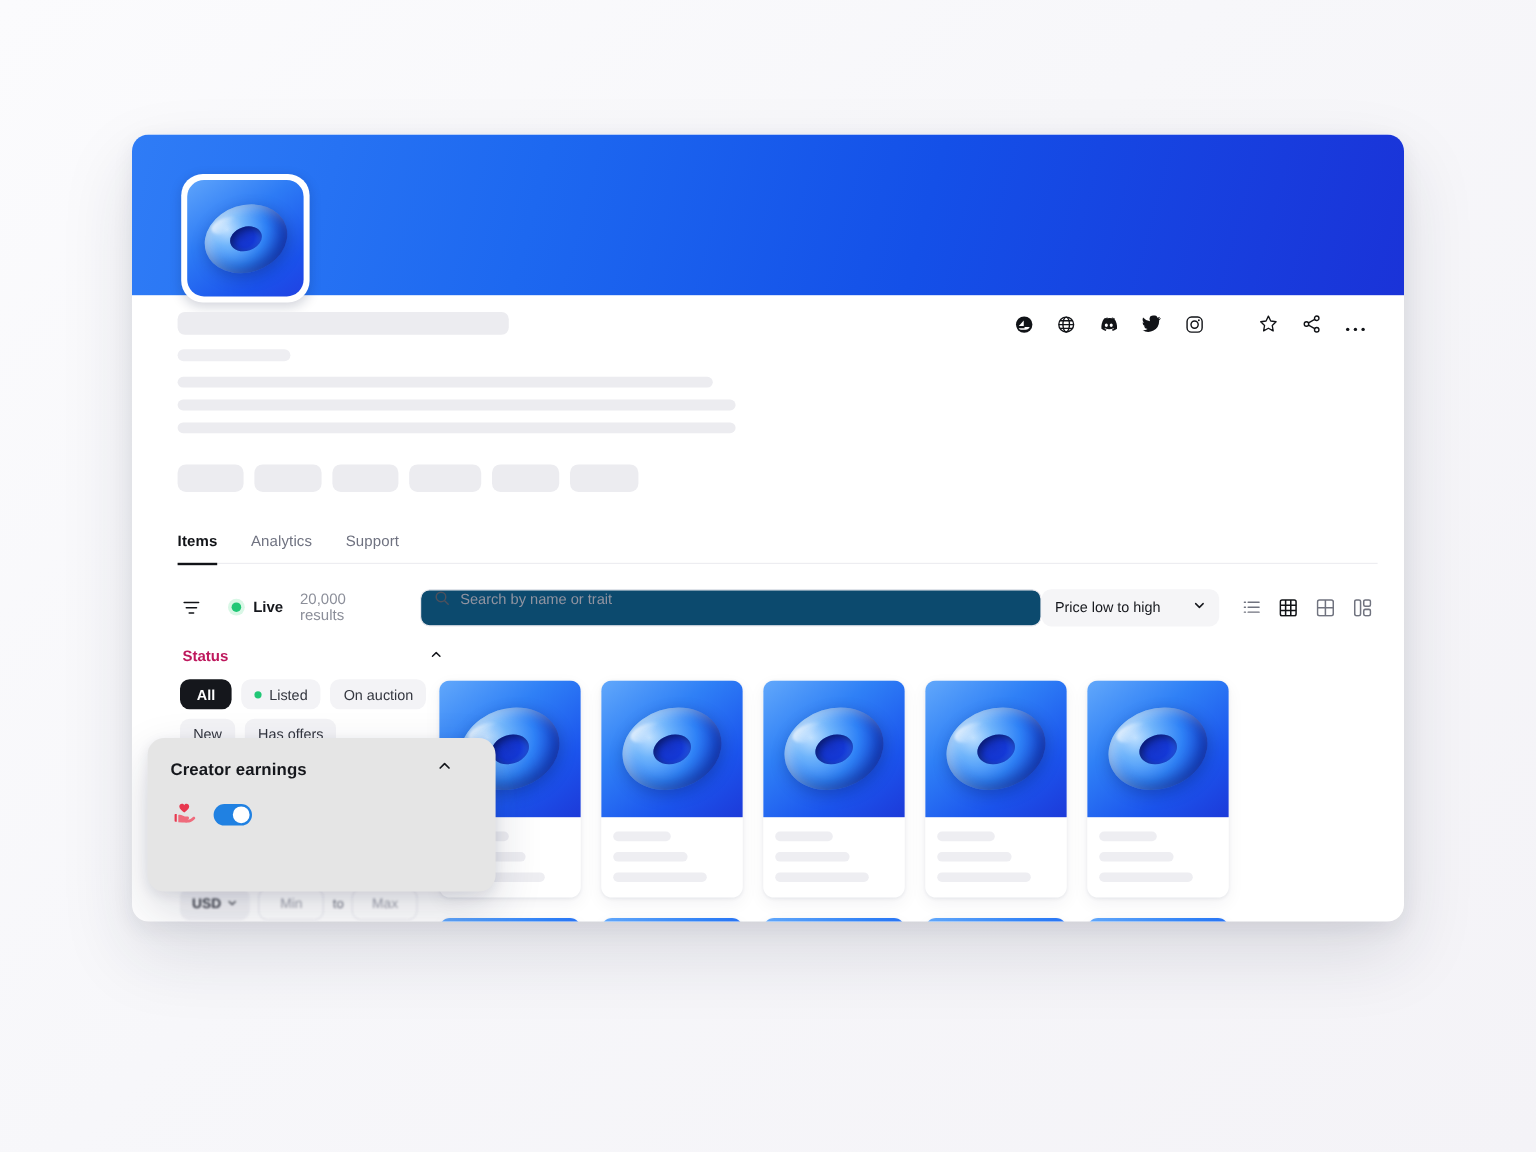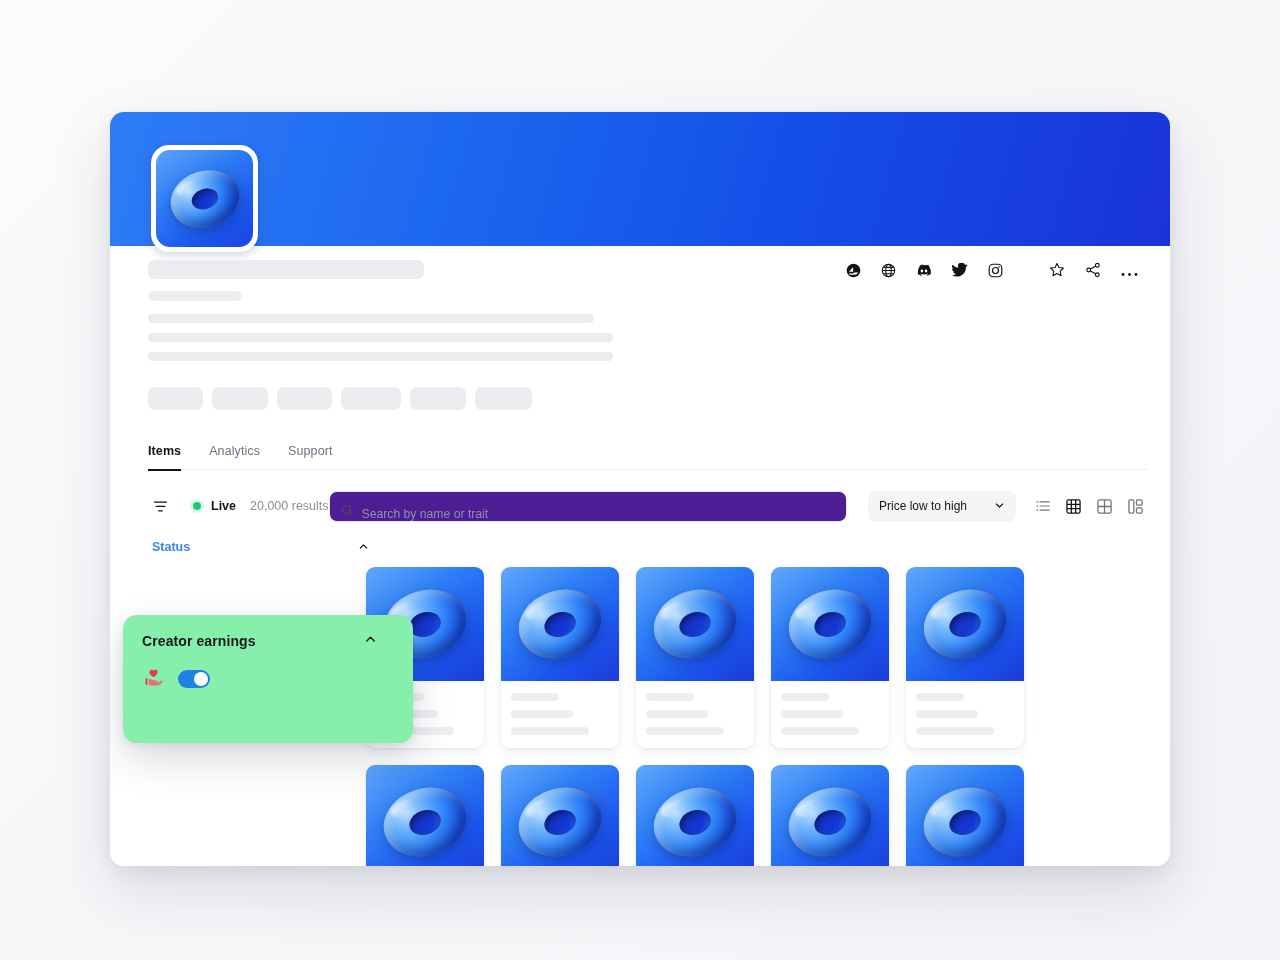--- a/index.html
+++ b/index.html
@@ -12,21 +12,21 @@
   #stage {
     position: relative;
     width: 1280px; height: 960px;
     background: linear-gradient(135deg,#fbfbfd 0%, #f7f7fa 45%, #f4f3f7 100%);
   }
 
   
   #window {
     position: absolute;
     left: 110px; top: 112px;
-    width: 1060px; height: 754px;
+    width: 1060px; height: 656px;
     background: #ffffff;
     border-radius: 14px;
     overflow: hidden;
     box-shadow: 0 26px 60px rgba(30,35,60,.13), 0 6px 18px rgba(30,35,60,.07);
   }
 
   
   .banner {
     position: absolute; left: 0; top: 0;
     width: 1060px; height: 134px;
@@ -84,38 +84,38 @@
 
   
   .toolbar { position:absolute; left:38px; top:372px; width:1000px; height:44px; display:flex; align-items:center; }
   .filter-btn { width:24px; height:24px; display:flex; align-items:center; justify-content:center; cursor:pointer; }
   .live-wrap { display:flex; align-items:center; gap:7px; margin-left:18px; }
   .live-dot-outer { width:14px; height:14px; border-radius:50%; background:#d9f7e6; display:flex; align-items:center; justify-content:center; }
   .live-dot { width:8px; height:8px; border-radius:50%; background:#21c776; }
   .live-text { font-size:12.5px; font-weight:700; color:#15171c; }
   .results { font-size:12.5px; color:#8b8e99; margin-left:14px; }
   .search {
-    width:518px; height:31px;
+    margin-left:22px; width:518px; height:31px;
     border:1px solid #e9e9ee; border-radius:8px;
-    display:flex; align-items:flex-end; gap:8px; padding:0 11px;
-    background:#4c1d95;
+    display:flex; align-items:flex-start; gap:8px; padding:0 11px;
+    background:#0c4a6e;
   }
   .search-ph { font-size:12.2px; color:#9093a0; }
   .sort {
     margin-left:auto; width:148px; height:31px; background:#f5f5f7; border-radius:8px;
     display:flex; align-items:center; justify-content:space-between; padding:0 11px; cursor:pointer;
   }
   .sort-label { font-size:12px; font-weight:400; color:#15171c; }
   .views { display:flex; align-items:center; gap:6px; margin-left:14px; }
   .view-btn { width:25px; height:25px; display:flex; align-items:center; justify-content:center; border-radius:6px; cursor:pointer; }
 
   
   .filters { position:absolute; left:38px; top:418px; width:225px; }
   .f-head { display:flex; align-items:center; justify-content:space-between; padding:8px 4px 10px 4px; cursor:pointer; }
-  .f-title { font-size:12.5px; font-weight:700; color:#3b82f6; }
+  .f-title { font-size:12.5px; font-weight:700; color:#be185d; }
   .chips { display:flex; flex-wrap:wrap; gap:8px; padding:0 2px; }
   .chip { height:25px; border-radius:8px; background:#f3f3f6; display:flex; align-items:center; gap:6px; padding:0 11px; font-size:12px; color:#33363f; cursor:pointer;}
   .chip.dark { background:#15171c; color:#fff; font-weight:700; padding:0 14px;}
   .chip-dot { width:6px; height:6px; border-radius:50%; background:#21c776; }
 
   .price-sec { margin-top:43px; }
   .price-row { display:flex; align-items:center; gap:7px; padding:4px 2px 0 2px; }
   .cur { height:27px; background:#f3f3f6; border-radius:8px; display:flex; align-items:center; gap:5px; padding:0 10px; font-size:11.5px; font-weight:700; color:#3a3d46; }
   .mm { width:55px; height:27px; border:1px solid #ebebf0; border-radius:8px; display:flex; align-items:center; justify-content:center; font-size:11.5px; color:#a0a2ad; background:#fff;}
   .to { font-size:11px; color:#6f7280; }
@@ -142,21 +142,21 @@
     background: linear-gradient(142deg,#62a8fb 0%, #2f80f6 35%, #1b54ed 72%, #1d3ad9 100%); }
   .card-body { padding:12px 10px 13px 10px; }
   .cb { background:#eeeef2; border-radius:5px; height:8px; }
   .cb1 { width:48px; }
   .cb2 { width:62px; margin-top:9px; }
   .cb3 { width:78px; margin-top:9px; }
 
   
   .popover {
     position:absolute; left:123px; top:615px; width:290px; height:128px;
-    background:#86efac; border-radius:14px;
+    background:#e5e5e5; border-radius:14px;
     box-shadow: 0 16px 40px rgba(25,30,60,.16), 0 3px 10px rgba(25,30,60,.08);
     padding:17px 36px 0 19px;
   }
   .pop-head { display:flex; align-items:center; justify-content:space-between; }
   .pop-title { font-size:14px; font-weight:700; color:#15171c; letter-spacing:.1px;}
   .pop-row { display:flex; gap:12px; margin-top:17px; }
   .pop-icon { width:24px; height:24px; flex:0 0 24px; display:flex; align-items:flex-start; justify-content:center; }
   .pop-main { flex:1; }
   .pop-label { font-size:13.3px; color:#1b1e26; }
   .pop-desc { font-size:10.9px; color:#70737f; line-height:1.45; margin-top:4px; width:190px;}
@@ -325,20 +325,41 @@
 
     <div class="filters">
       <div class="f-head">
         <span class="f-title">Status</span>
         <span>
           <svg class="chev" viewBox="0 0 12 12" fill="none" stroke="#15171c" stroke-width="1.3" stroke-linecap="round" stroke-linejoin="round">
               <path d="M2.6 7.6L6 4.2l3.4 3.4"></path>
             </svg>
         </span>
       </div>
+      <div class="chips">
+        <div class="chip dark">
+          <span>All</span>
+        </div>
+        <div class="chip">
+          <span class="chip-dot"></span>
+          <span>Listed</span>
+        </div>
+        <div class="chip">
+          <span>On auction</span>
+        </div>
+        <div class="chip">
+          <span>New</span>
+        </div>
+        <div class="chip">
+          <span>Has offers</span>
+        </div>
+        <div class="chip">
+          <span>Not for sale</span>
+        </div>
+      </div>
 
       <div class="price-sec behind-blur">
         <div class="f-head">
           <span class="f-title">Price</span>
           <span>
             <svg class="chev" viewBox="0 0 12 12" fill="none" stroke="#15171c" stroke-width="1.3" stroke-linecap="round" stroke-linejoin="round">
                 <path d="M2.6 7.6L6 4.2l3.4 3.4"></path>
               </svg>
           </span>
         </div>

